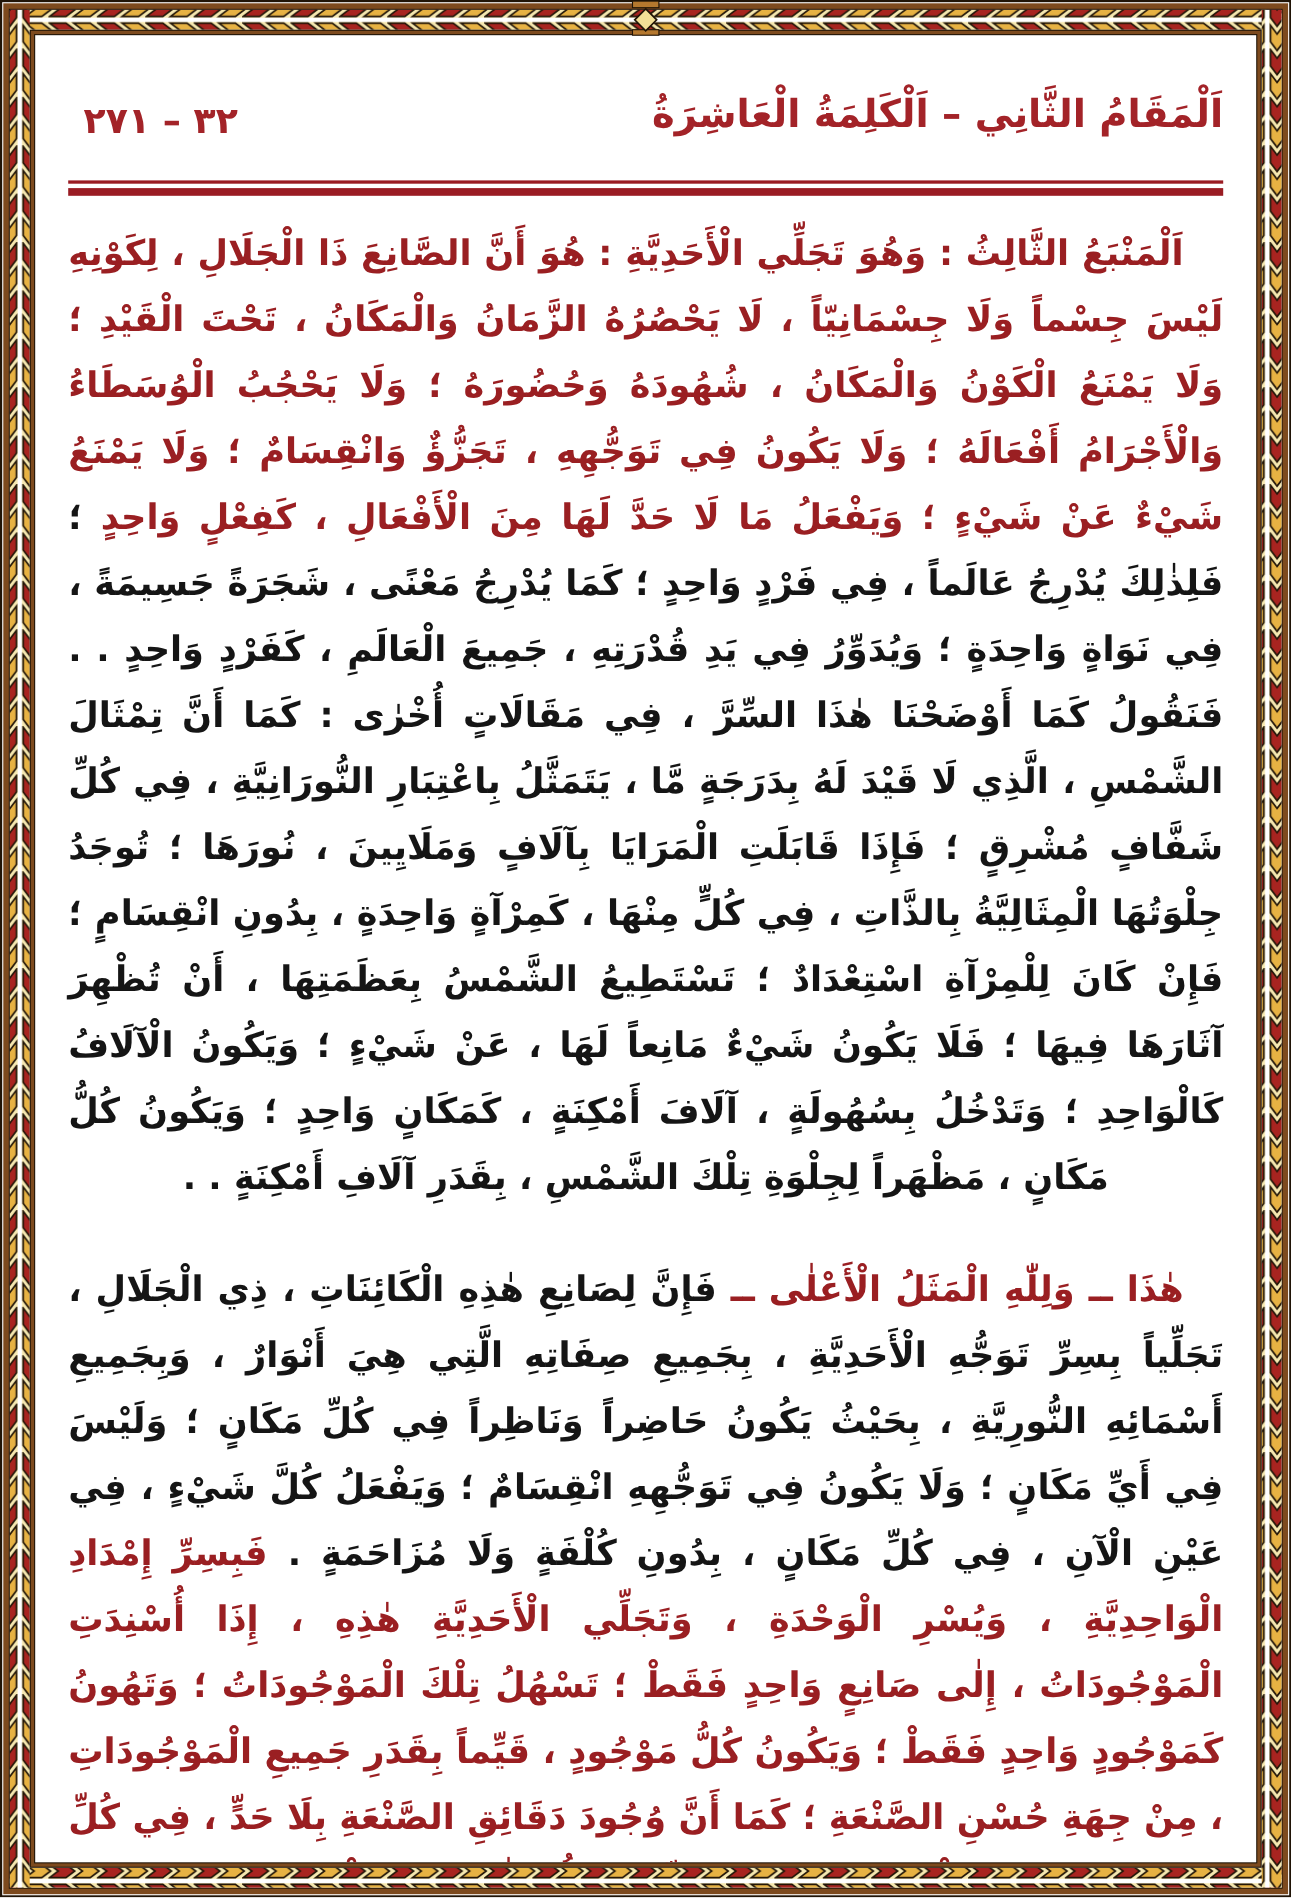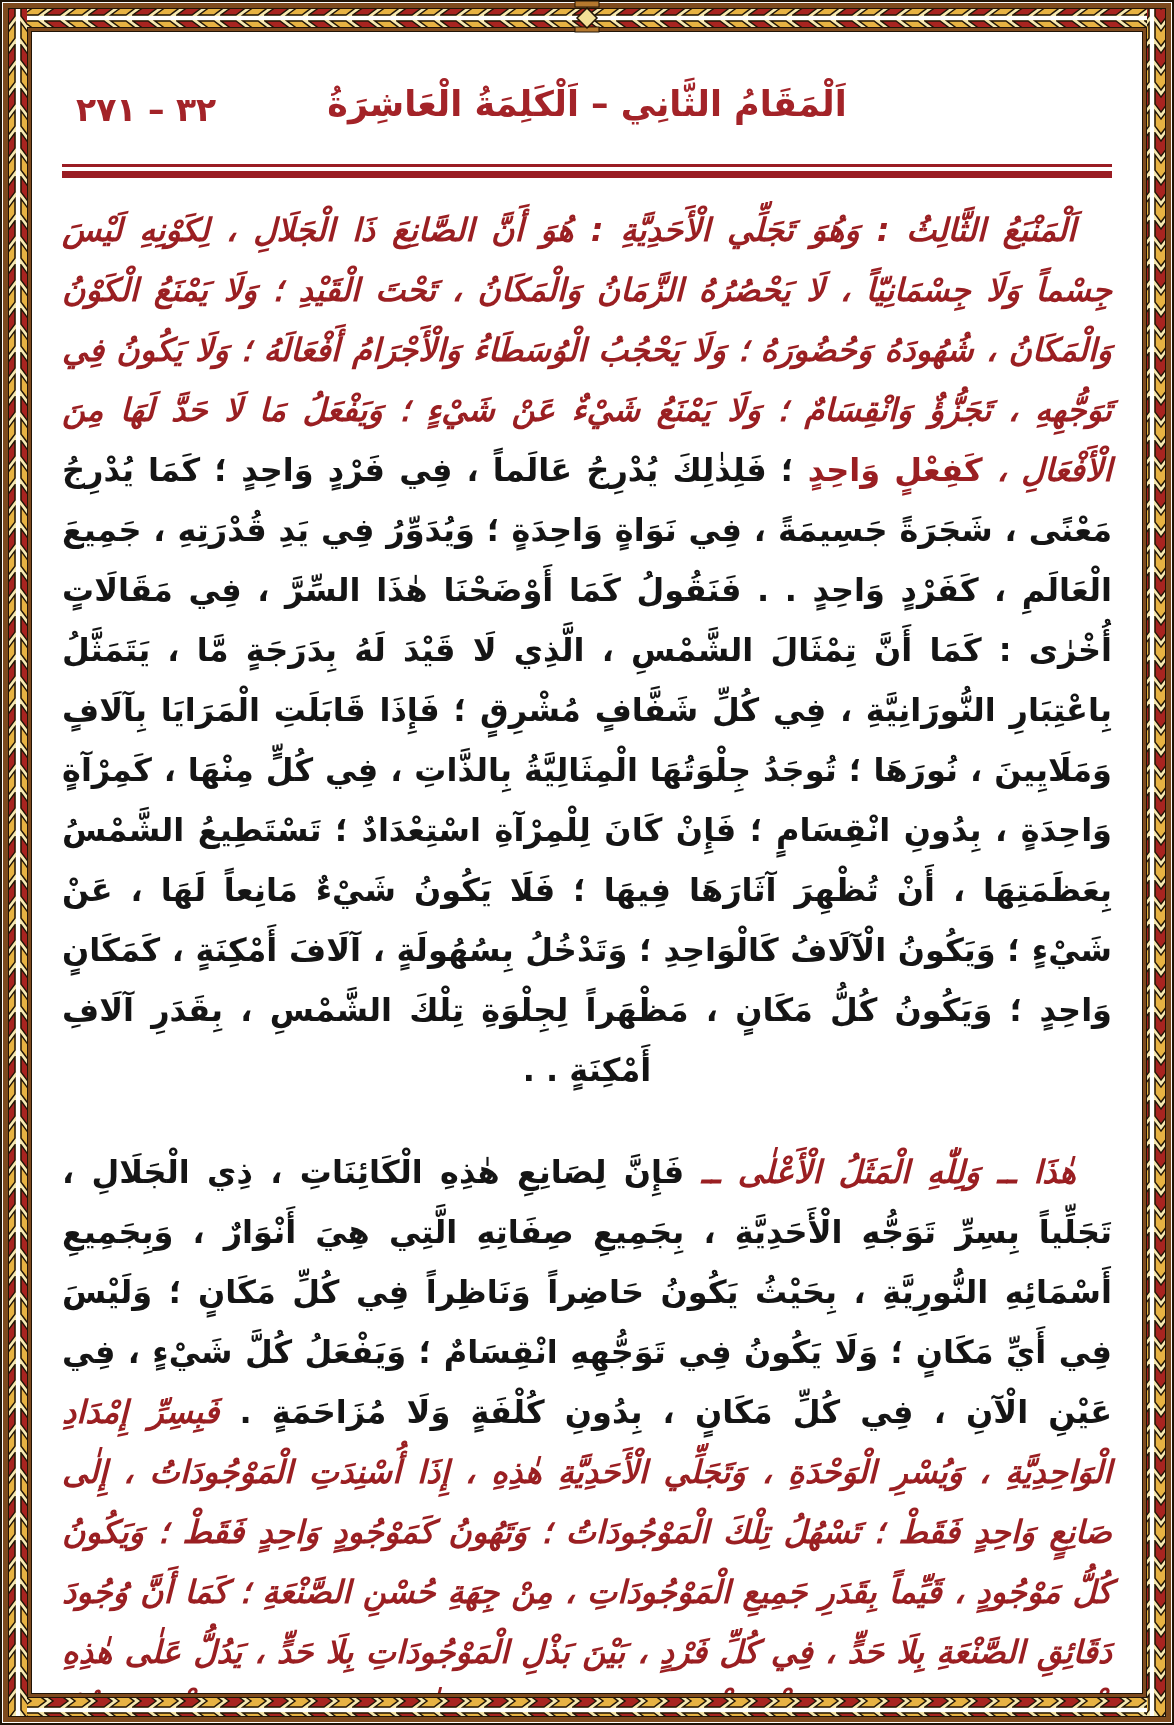--- a/index.html
+++ b/index.html
@@ -42,21 +42,21 @@
     left: 14px;
     top: 6px;
     font-size: 33px;
     font-weight: bold;
     color: var(--accent-red, #a32328);
     letter-spacing: 2px;
     direction: rtl;
     white-space: nowrap;
   }
   .title {
-    text-align: center;
+    text-align: right;
     font-size: 35px;
     font-weight: bold;
     color: var(--accent-red, #a32328);
     white-space: nowrap;
   }
   .divider {
     margin-top: 16px;
   }
   .rule-thin {
     height: 3px;
@@ -79,21 +79,20 @@
     margin: 0;
     text-indent: 36px;
     text-align: justify;
     text-align-last: center;
   }
   .para + .para {
     margin-top: 42px;
   }
   .red {
     color: var(--text-red, #9a1f22);
-    font-style: italic;
   }
   .red-underline {
     color: var(--text-red, #9a1f22);
     text-decoration-thickness: 3px;
     text-underline-offset: 9px;
   }
 </style>
 </head>
 <body>
 

